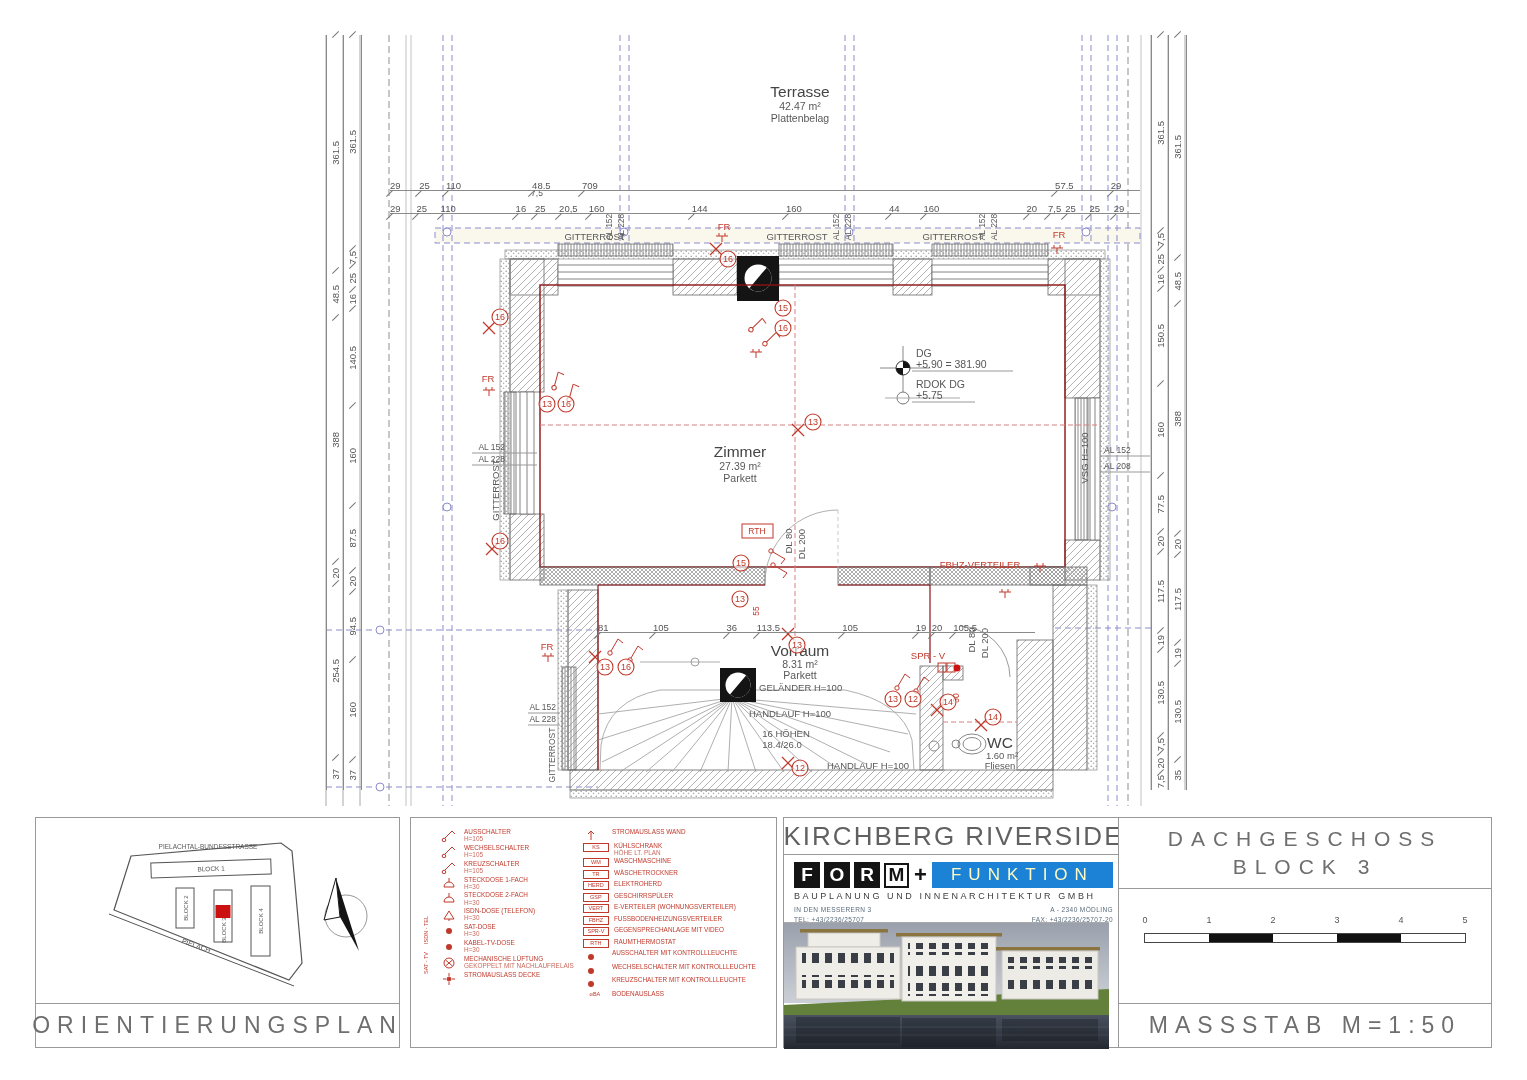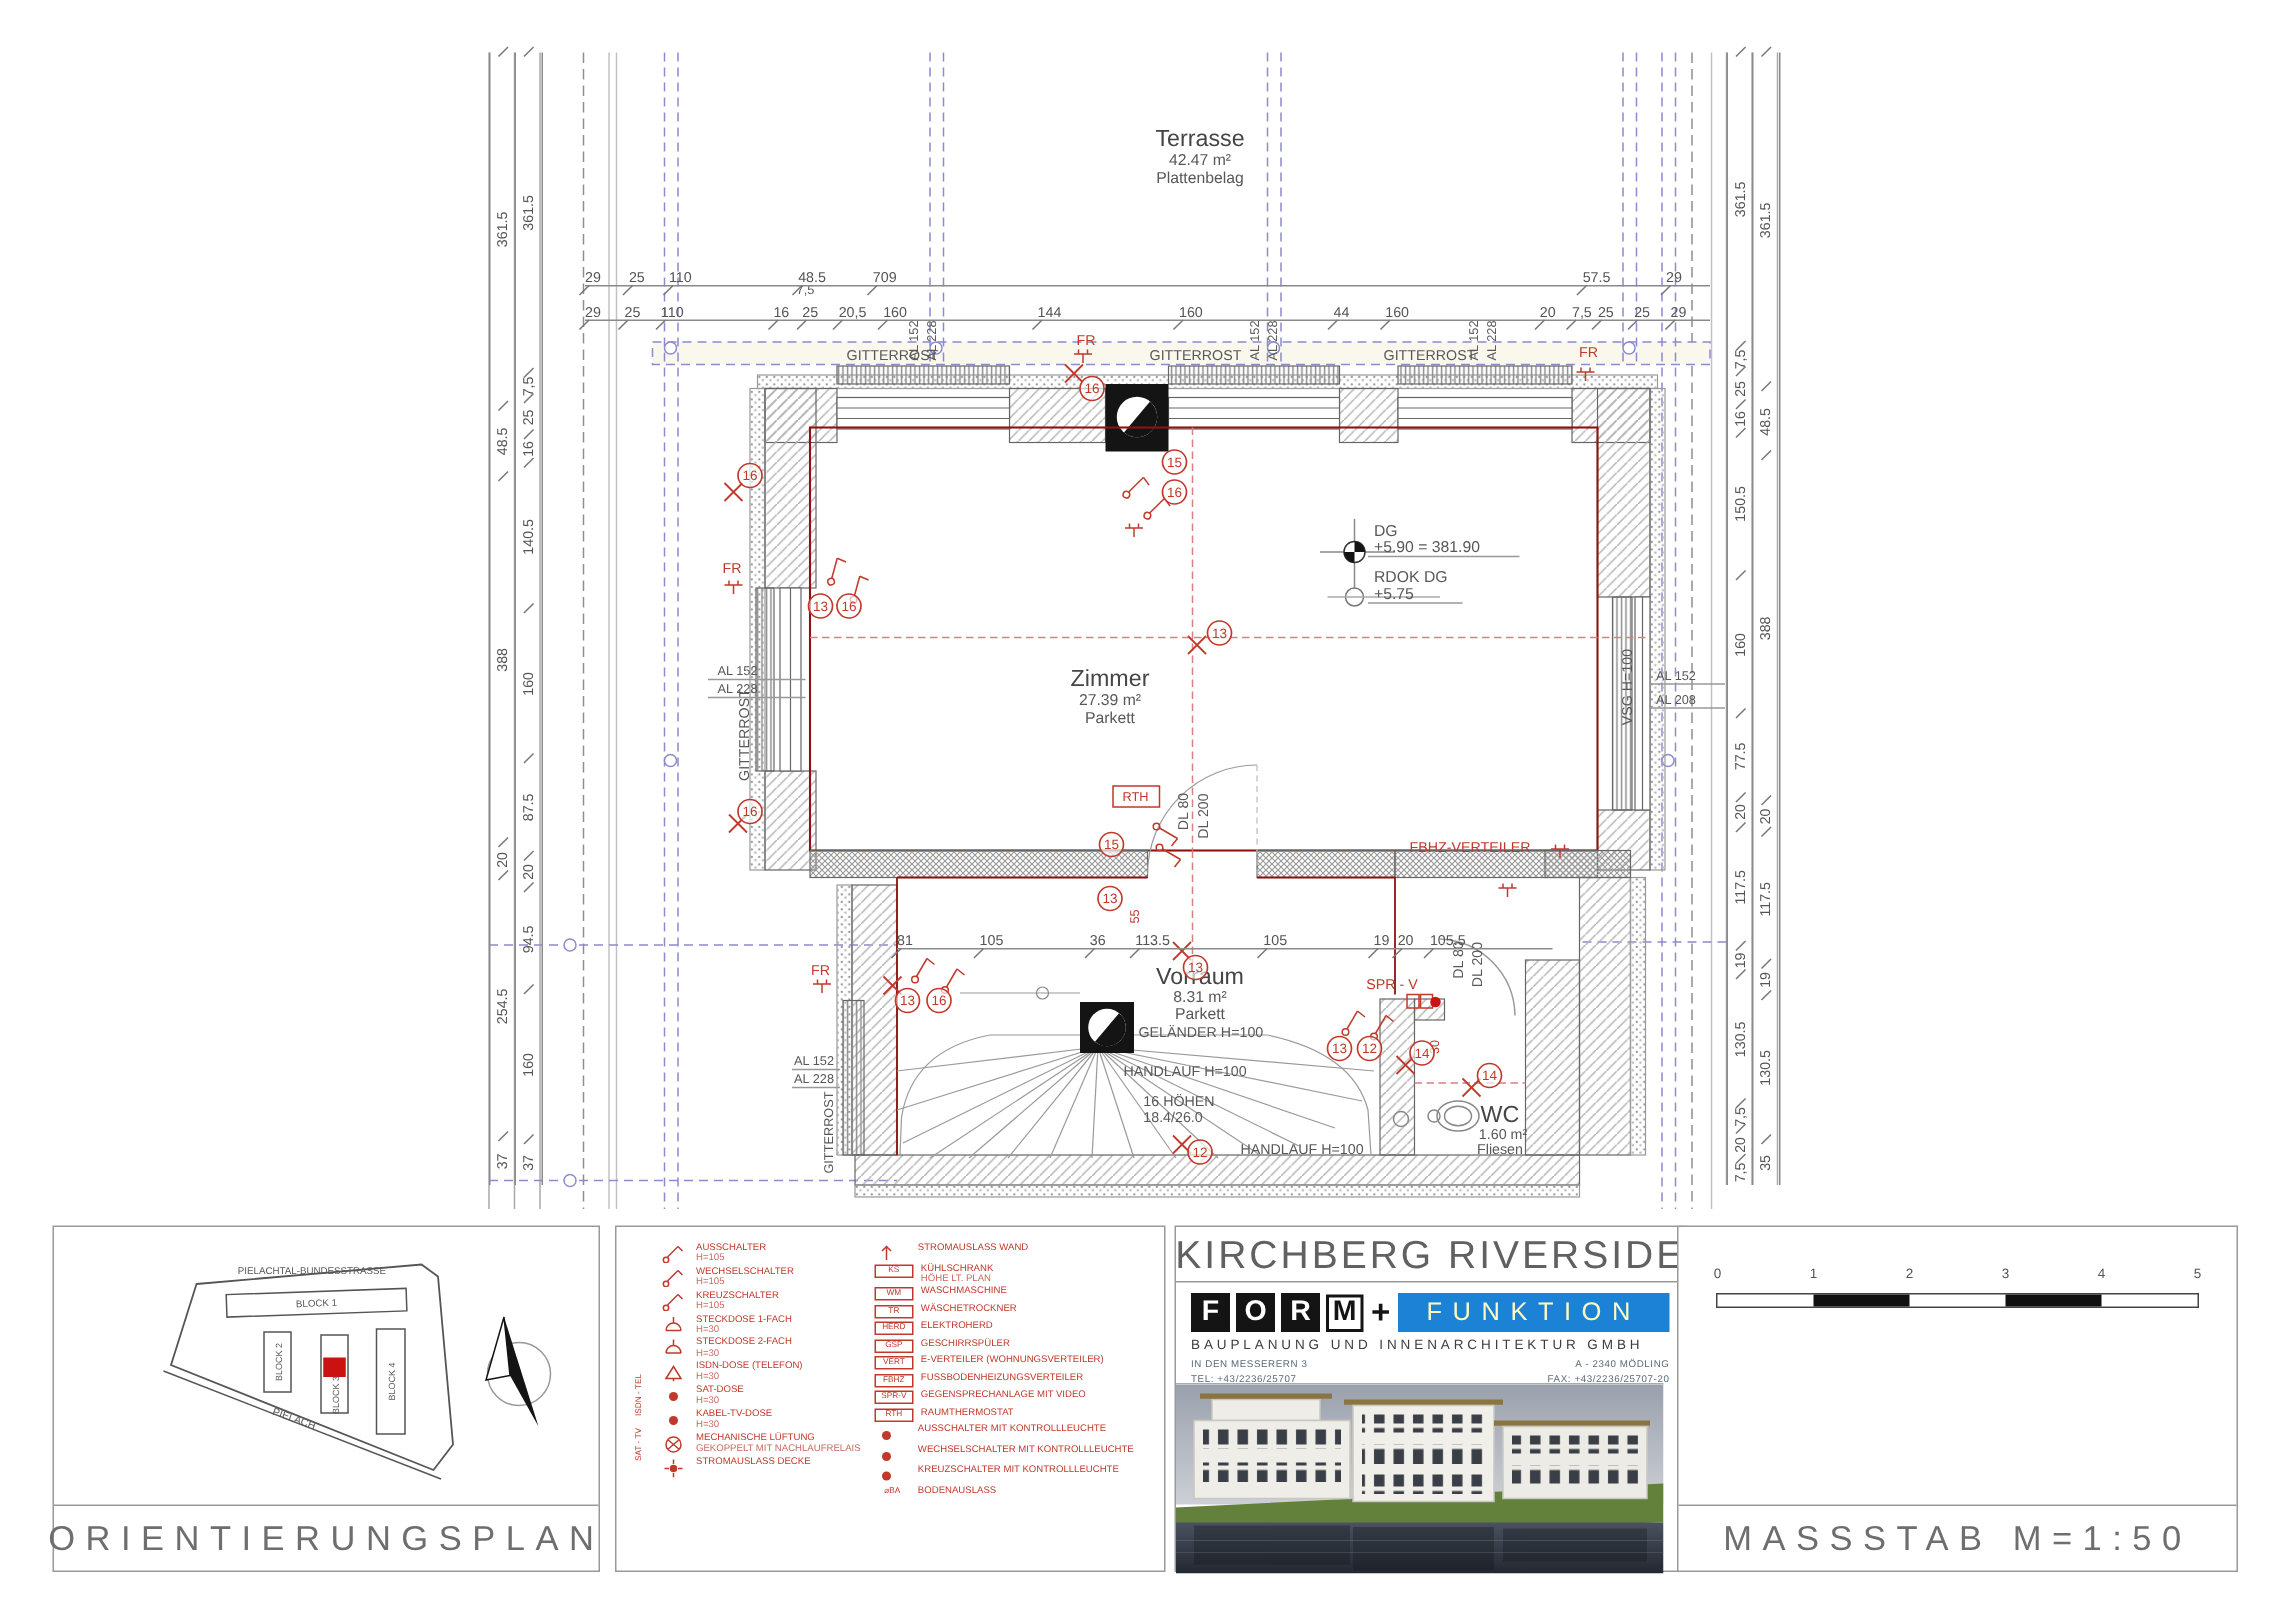--- a/index.html
+++ b/index.html
@@ -1014,20 +1014,24 @@
           <rect x="12" y="94" width="104" height="26" fill="#14181e"></rect>
           <rect x="118" y="95" width="94" height="29" fill="#14181e"></rect>
           <rect x="218" y="96" width="96" height="22" fill="#14181e"></rect>
         </g>
         <line x1="0" y1="104" x2="325" y2="104" stroke="#6b7482" stroke-width=".6" opacity=".5"></line>
         <line x1="0" y1="112" x2="325" y2="112" stroke="#6b7482" stroke-width=".6" opacity=".4"></line>
       </svg>
     </div>
 
     <div class="panel" style="left:1083px;width:374px">
+      <div class="tbrow2">
+        <div>DACHGESCHOSS</div>
+        <div>BLOCK 3</div>
+      </div>
       <div class="scalezone">
         <div class="snums">
           <span style="left:0%">0</span>
           <span style="left:20%">1</span>
           <span style="left:40%">2</span>
           <span style="left:60%">3</span>
           <span style="left:80%">4</span>
           <span style="left:100%">5</span>
         </div>
         <div class="sbar">

